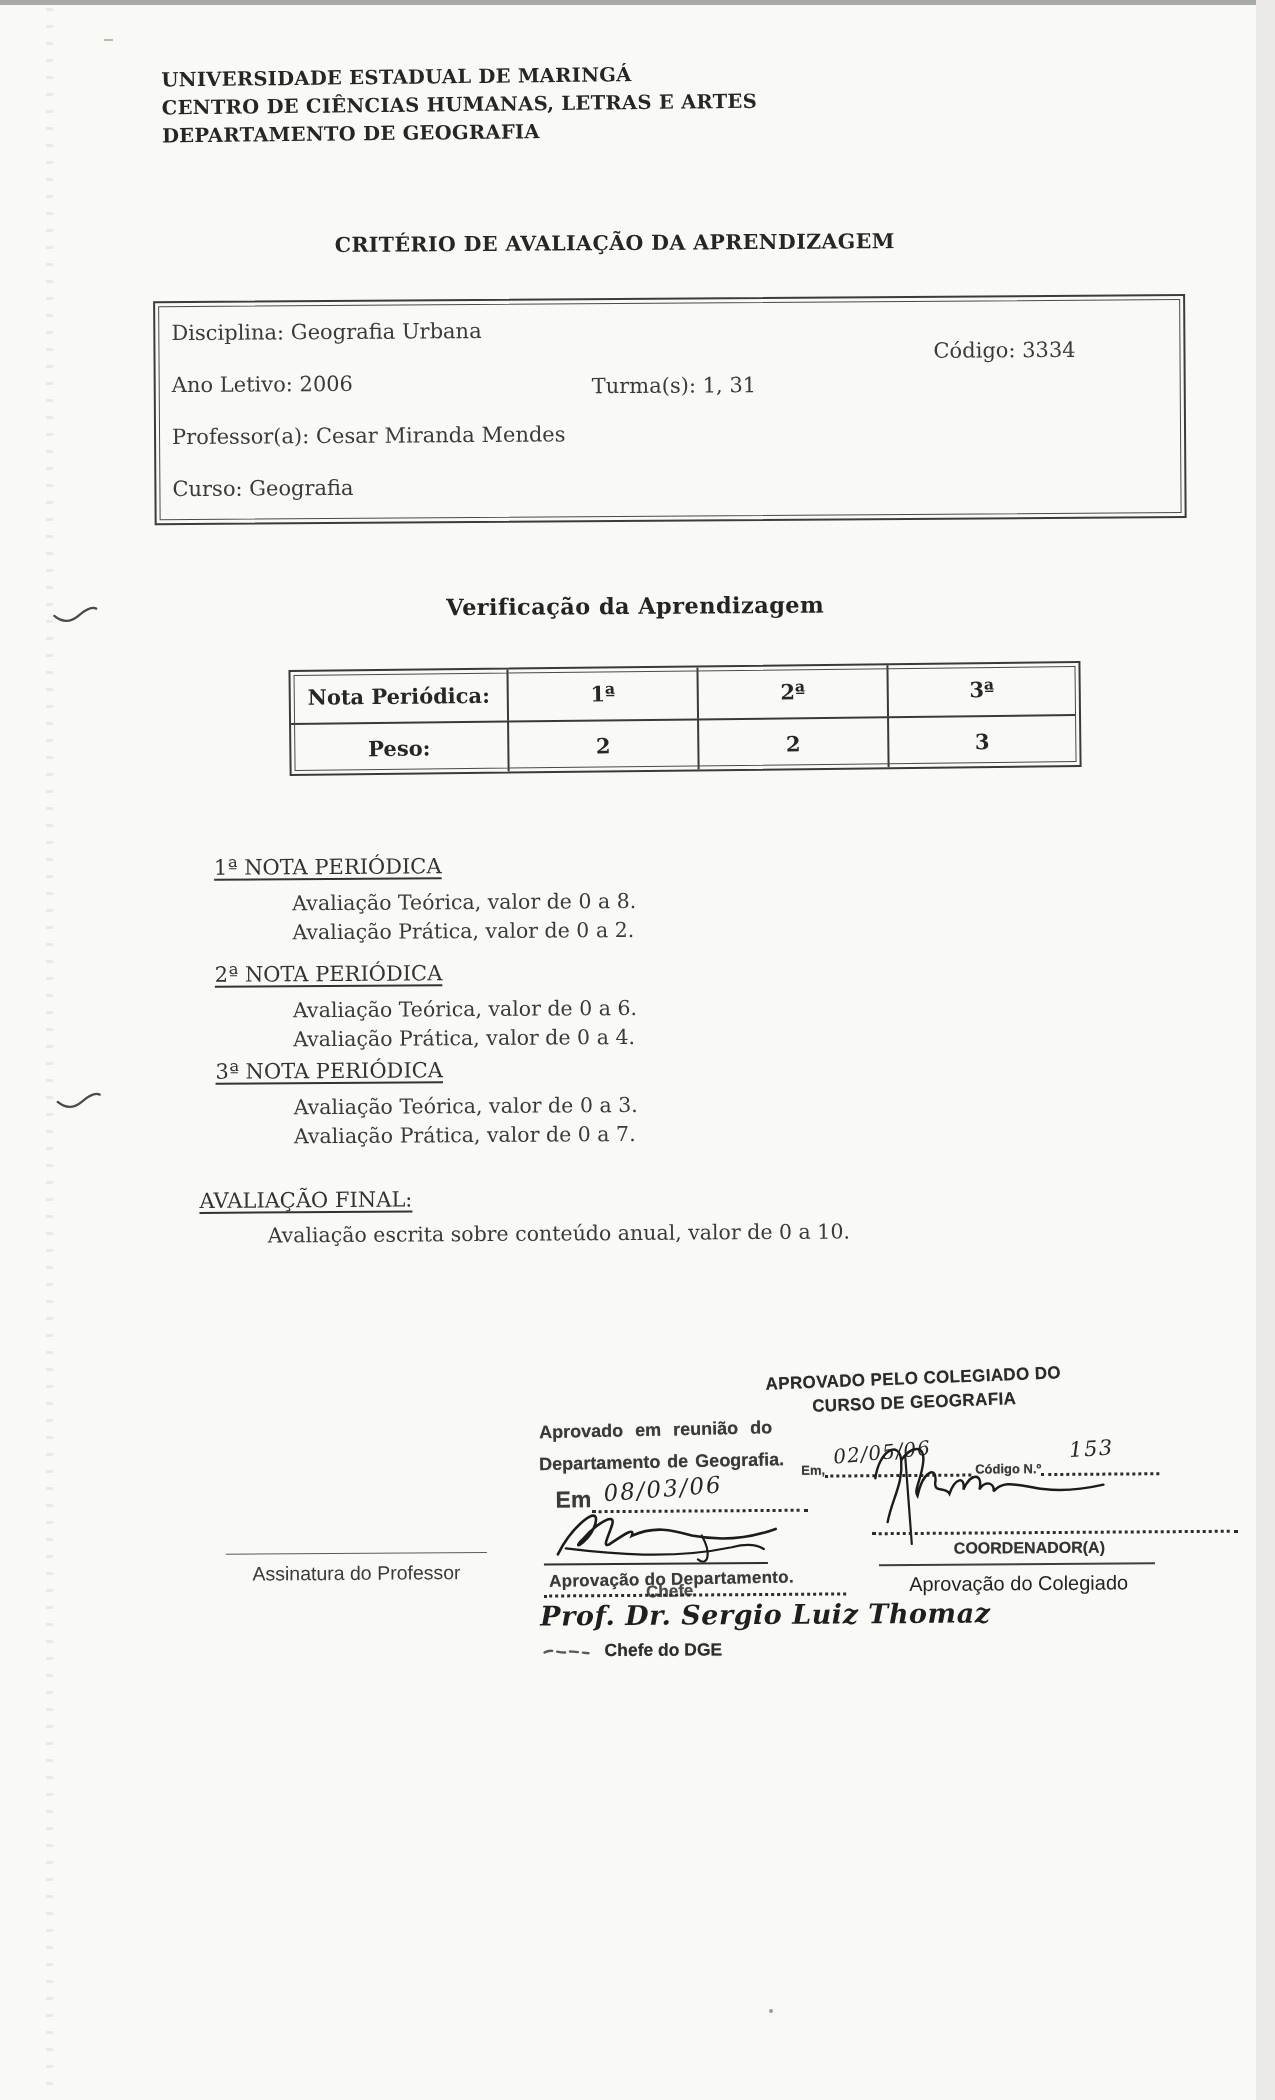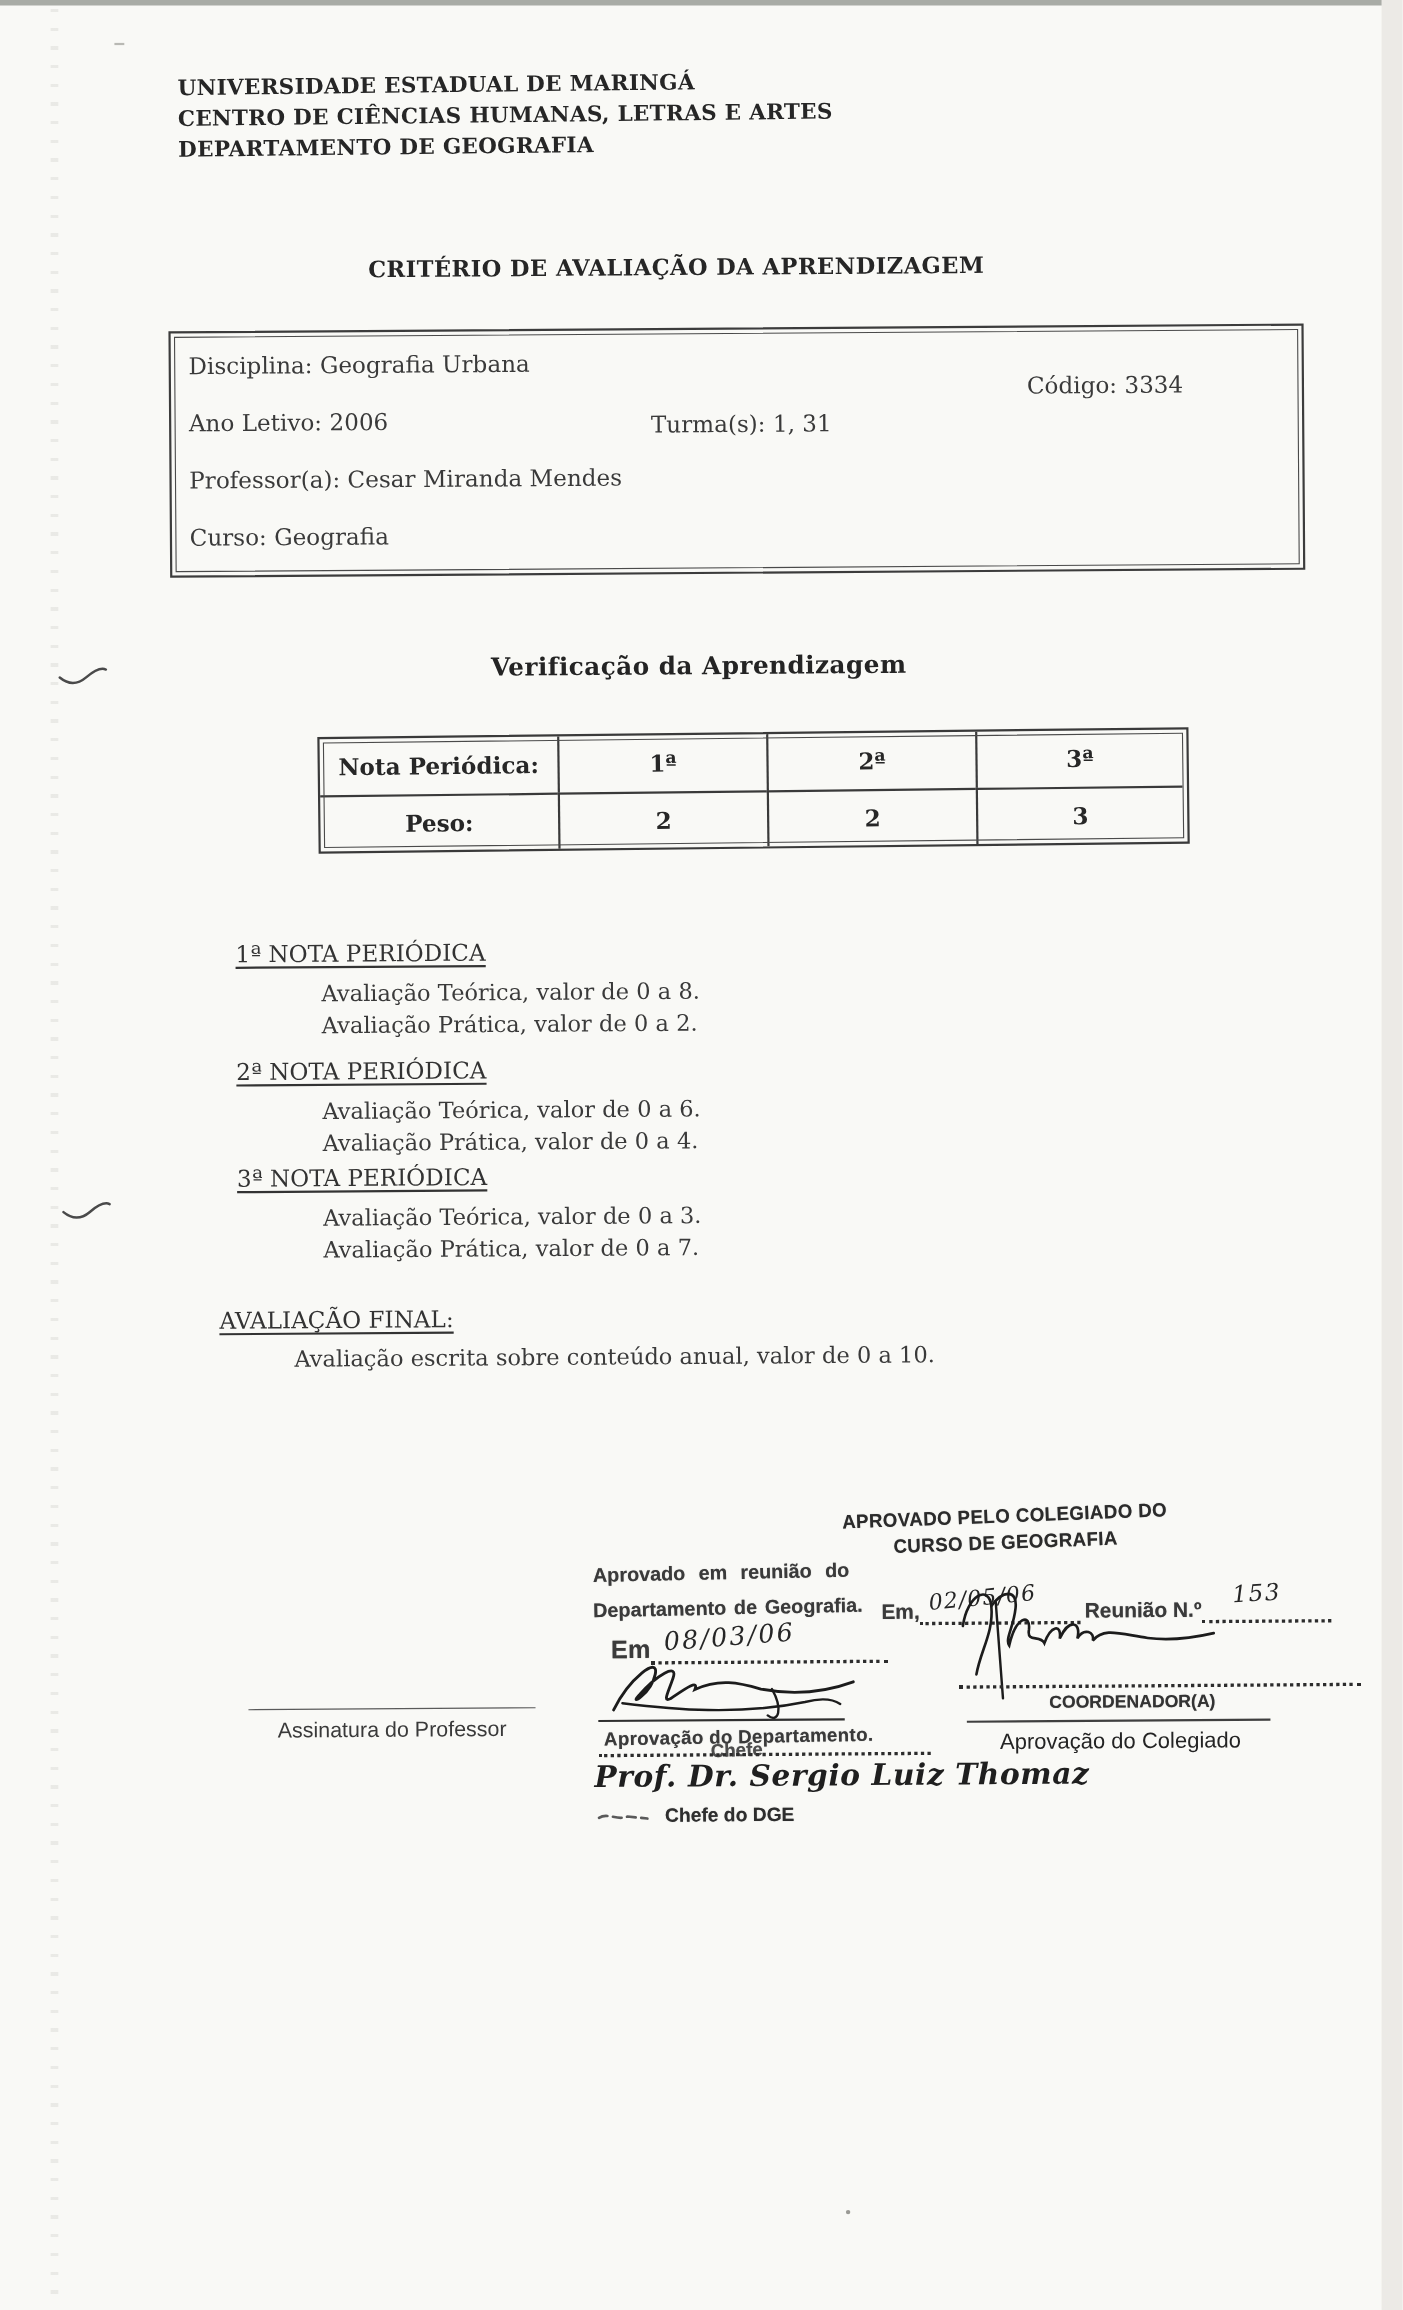--- a/index.html
+++ b/index.html
@@ -62,21 +62,21 @@
     letter-spacing:0.4px;line-height:24px;color:#2b2b2b;transform:rotate(-1.8deg) scaleX(0.97);}
   .dept-stamp-1{left:536px;top:1420px;font-size:18px;word-spacing:7px;transform:rotate(-0.8deg);}
   .dept-stamp-2{left:536px;top:1452px;font-size:18px;word-spacing:2px;transform:rotate(-0.8deg);}
   .em-row{left:552px;top:1484px;display:flex;align-items:flex-end;}
   .em-row .stamp{font-size:23px;}
   .dotline{display:inline-block;position:relative;border-bottom:3px dotted #2c2c2c;height:26px;}
   .hand{font-family:"DejaVu Serif", serif;font-style:italic;color:#262626;
     position:absolute;white-space:nowrap;}
   .hand-date-left{font-size:23px;left:12px;top:-8px;letter-spacing:2px;transform:rotate(-4deg);}
   .col-row{left:798px;top:1450px;display:flex;align-items:flex-end;}
-  .col-row .stamp{font-size:19px;}
+  .col-row .stamp{font-size:13px;}
   .hand-date-right{font-size:20px;left:8px;top:-8px;letter-spacing:1px;transform:rotate(-5deg);}
   .hand-num{font-size:21px;left:28px;top:-10px;letter-spacing:1.5px;transform:rotate(-3deg);}
 
   .sig-line-left{left:540px;top:1563px;width:224px;border-top:2px solid #2f2f2f;}
   .dept-approval{left:545px;top:1570px;font-size:17px;letter-spacing:0.3px;transform:rotate(-0.6deg);}
   .chefe-overlap{left:642px;top:1582px;font-size:17px;transform:rotate(-1.5deg);opacity:0.9;}
   .dots-under-dept{left:540px;top:1594px;width:302px;border-top:3px dotted #2c2c2c;height:0;}
   .head-name{left:536px;top:1600px;font-size:27px;font-weight:bold;font-style:italic;
     color:#1f1f1f;letter-spacing:0.5px;white-space:nowrap;}
   .head-title{left:600px;top:1640px;font-size:17.5px;color:#2e2e2e;}
@@ -171,21 +171,21 @@
       <span class="dotline" style="width:216px;">
         <span class="hand hand-date-left">08/03/06</span>
       </span>
     </div>
 
     <div class="abs col-row">
       <span class="stamp">Em,</span>
       <span class="dotline" style="width:146px;">
         <span class="hand hand-date-right">02/05/06</span>
       </span>
-      <span class="stamp" style="margin-left:4px;">Reunião N.º</span>
+      <span class="stamp" style="margin-left:4px;">Código N.º</span>
       <span class="dotline" style="width:118px;">
         <span class="hand hand-num">153</span>
       </span>
     </div>
 
     <svg class="abs sig-left" width="230" height="72" viewBox="0 0 230 72">
       <path d="M6,58 C20,30 48,8 44,26 C40,44 18,56 30,44 C44,28 66,14 60,30 C56,42 50,52 58,48 C70,40 84,30 80,40 C102,30 120,34 140,40 C170,46 196,44 224,34" fill="none" stroke="#1c1c1c" stroke-width="2.6" stroke-linecap="round"></path>
       <path d="M14,52 C60,58 120,64 180,52 C196,48 206,50 212,54" fill="none" stroke="#1c1c1c" stroke-width="2.2" stroke-linecap="round"></path>
       <path d="M150,40 C160,58 156,72 146,64" fill="none" stroke="#1c1c1c" stroke-width="2.2" stroke-linecap="round"></path>
     </svg>

